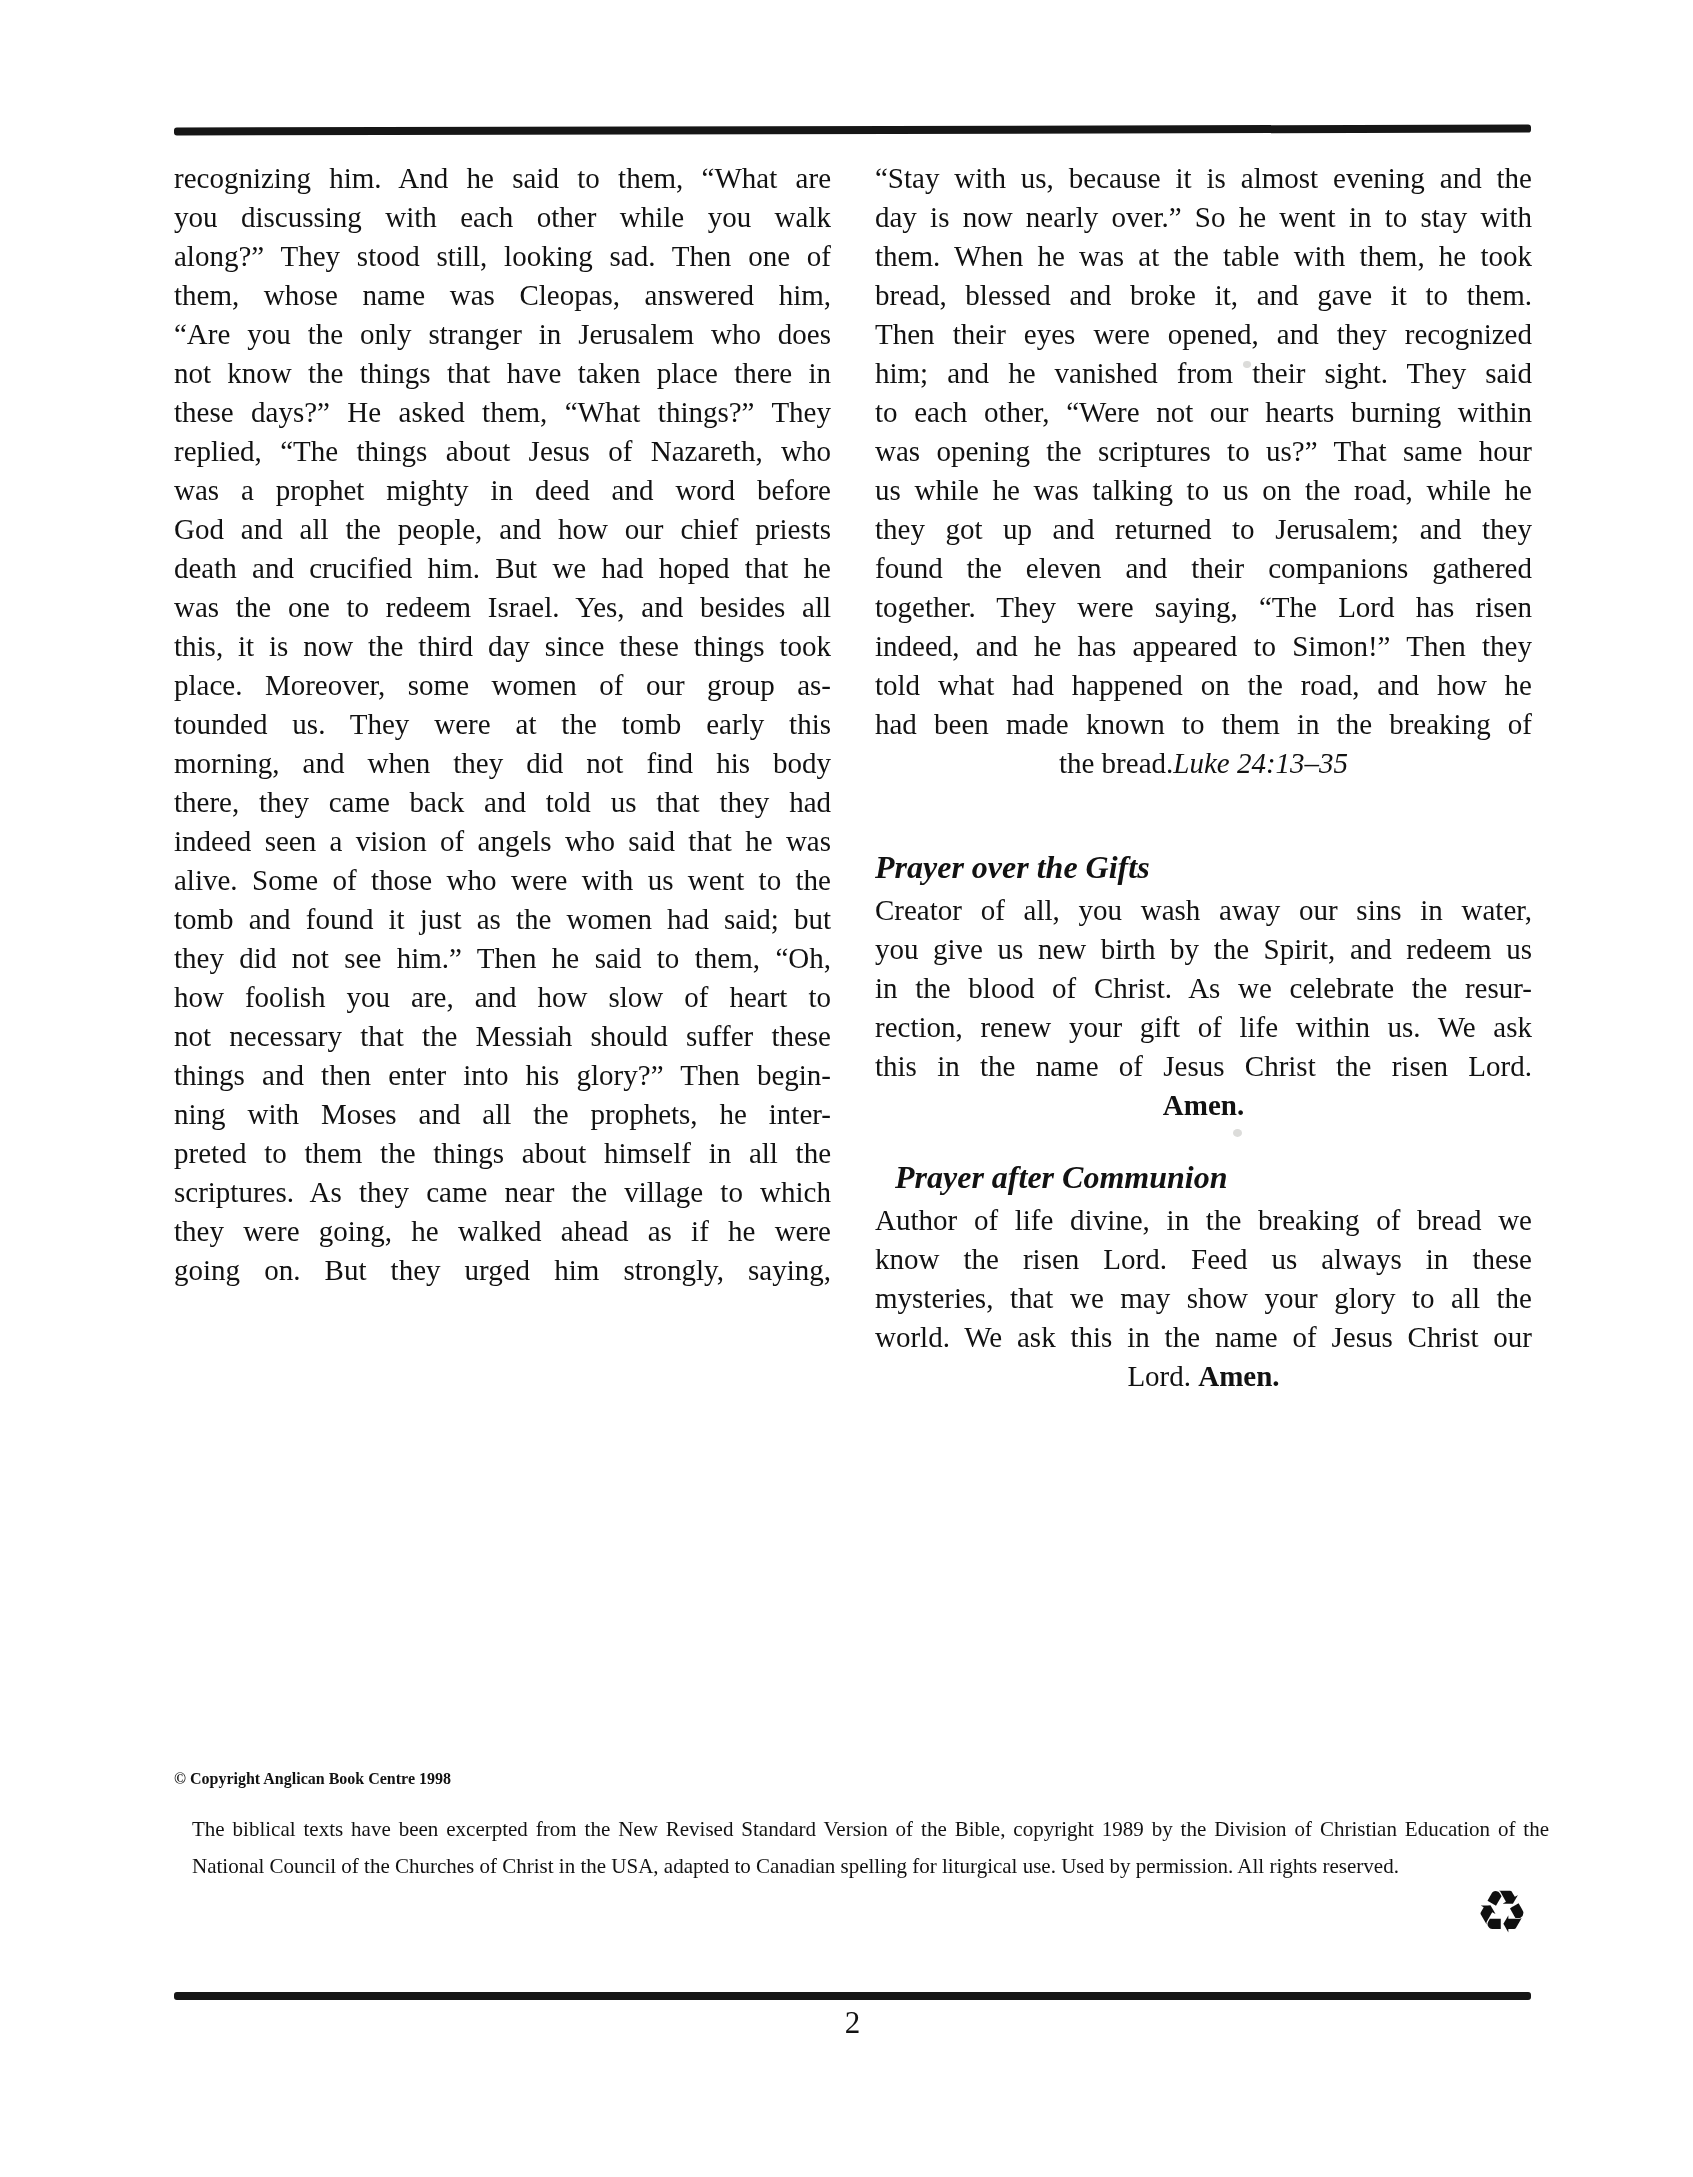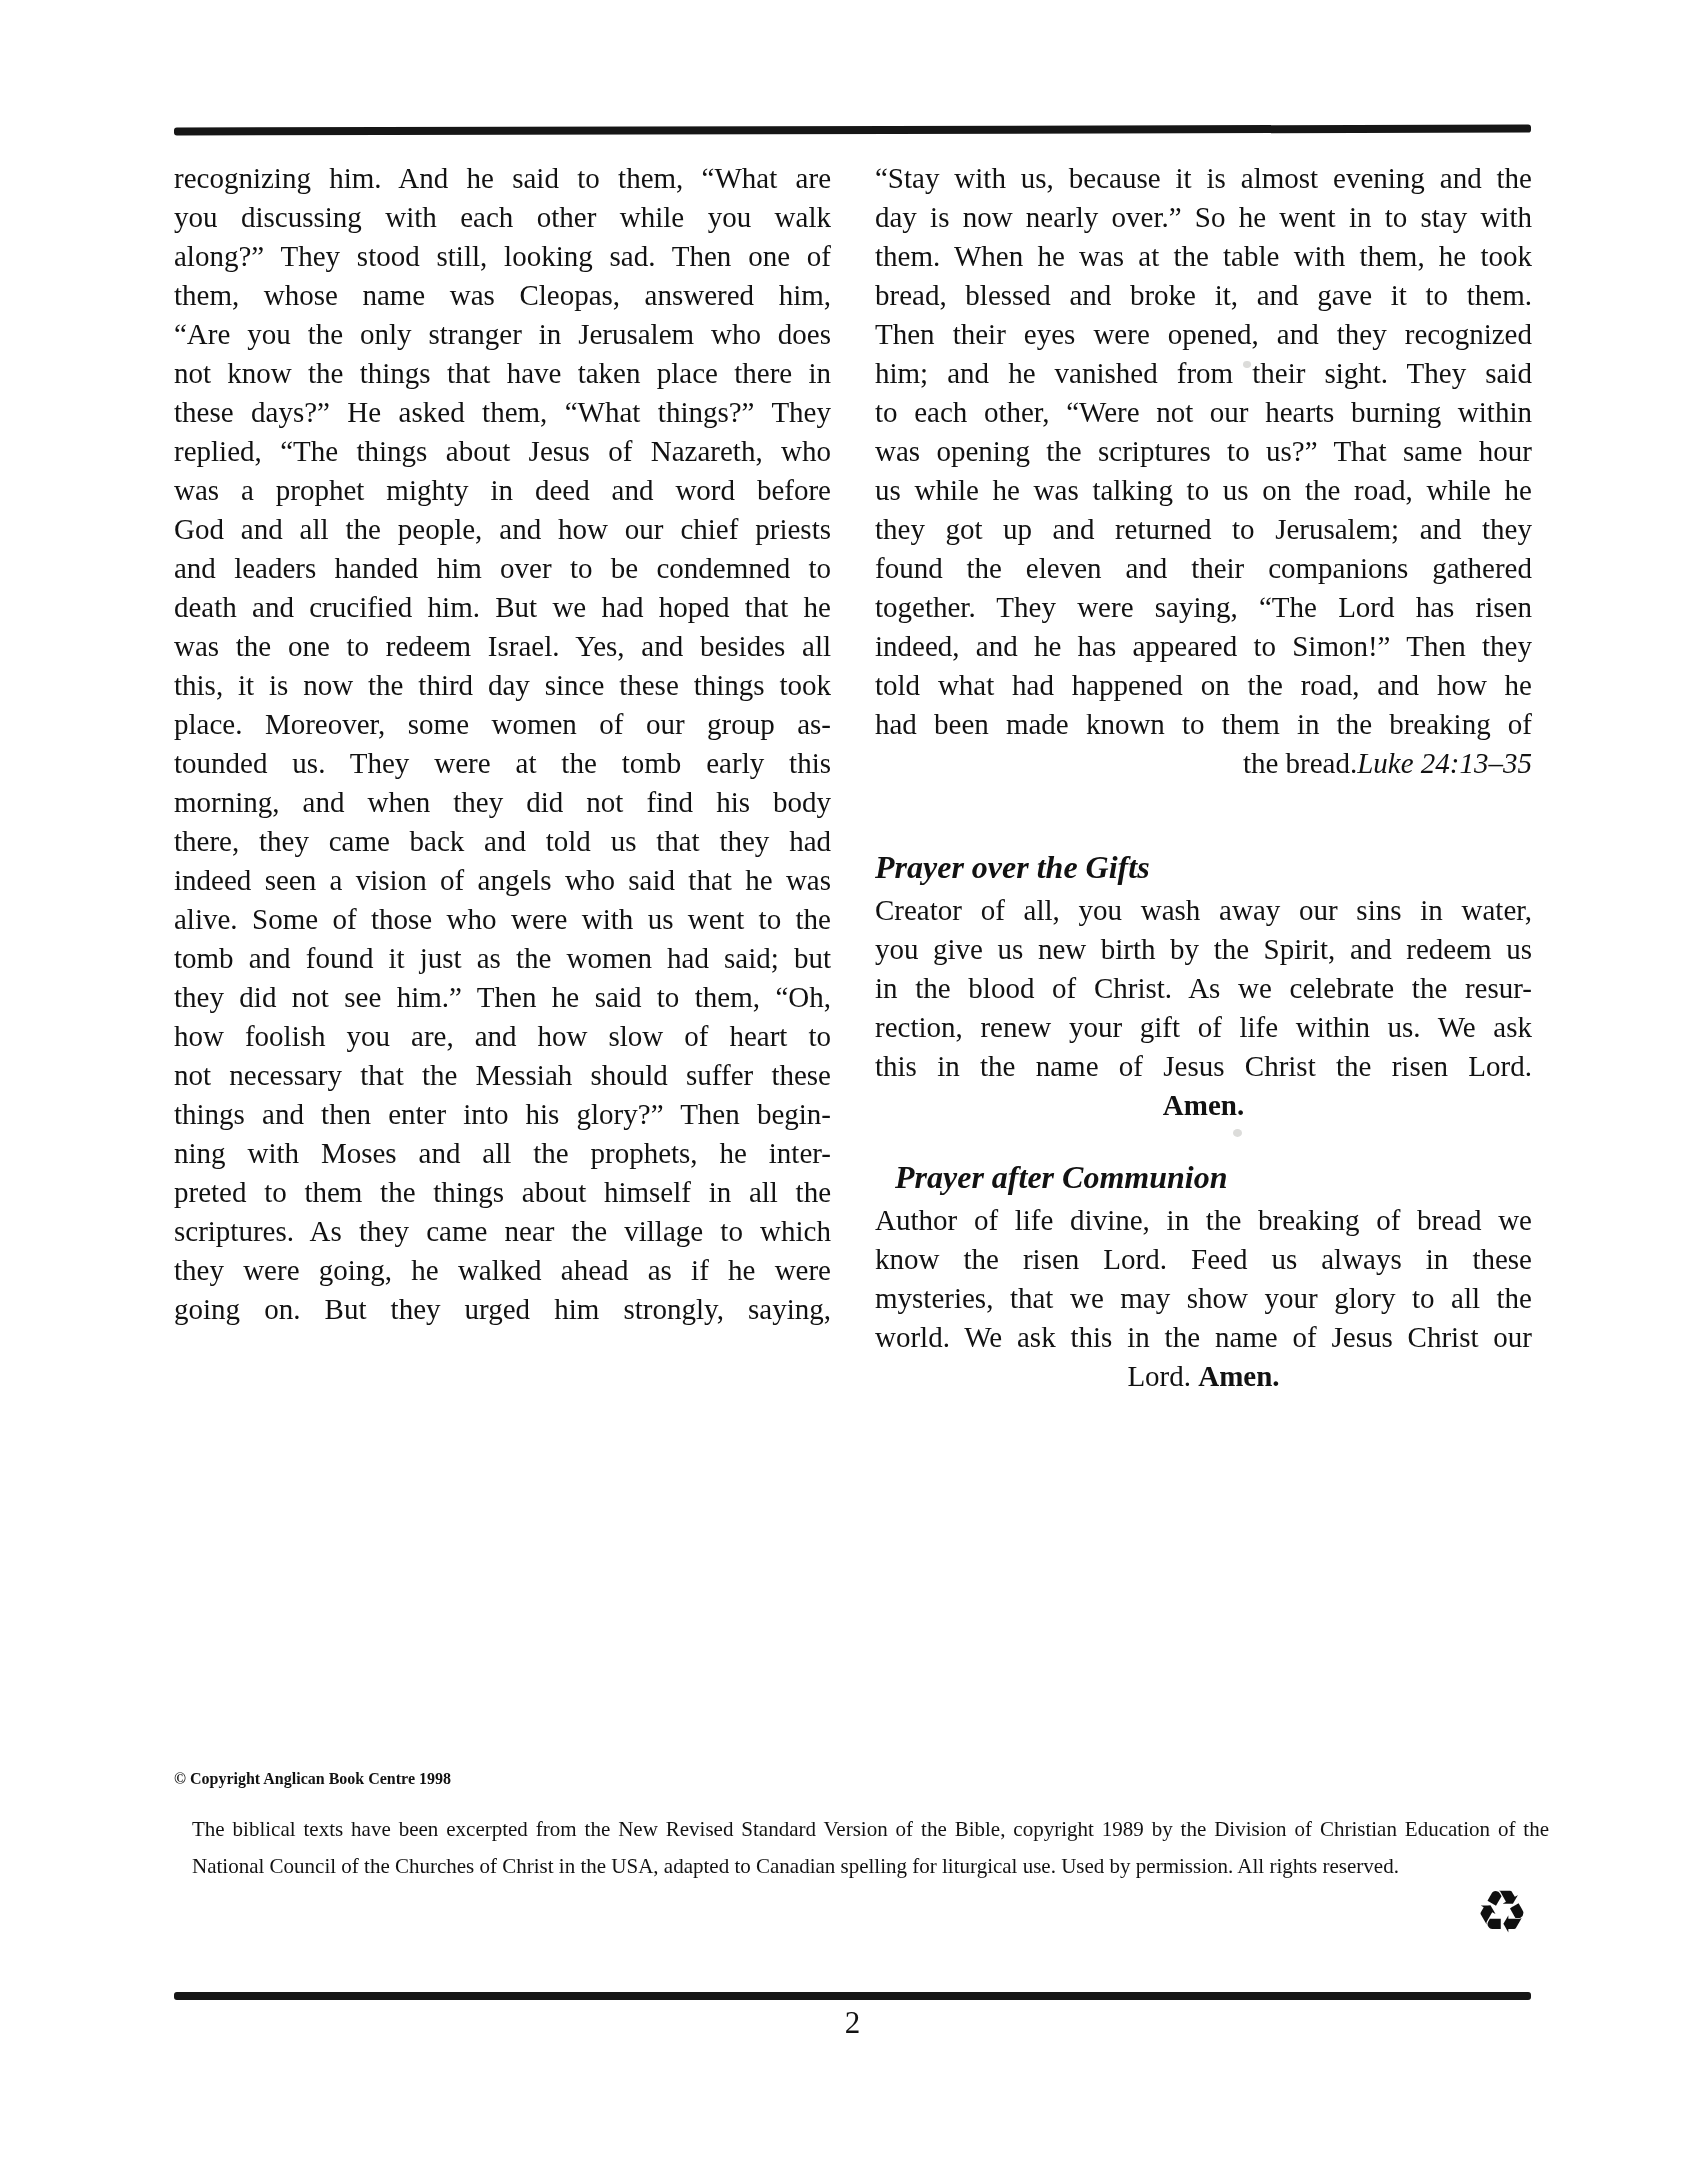--- a/index.html
+++ b/index.html
@@ -36,21 +36,21 @@
     text-align: justify;
     text-align-last: justify;
   }
   .line-plain {
     height: 39px;
     line-height: 39px;
     text-align: center;
   }
   .verse-last {
     display: flex;
-    justify-content: flex-end;
+    justify-content: center;
     align-items: baseline;
     height: 39px;
     line-height: 39px;
   }
   .attribution { font-style: italic; }
   .section-heading {
     height: 39px;
     line-height: 39px;
     font-size: 32px;
     font-weight: bold;
@@ -120,21 +120,20 @@
       <div class="line">recognizing him. And he said to them, “What are</div>
       <div class="line">you discussing with each other while you walk</div>
       <div class="line">along?” They stood still, looking sad. Then one of</div>
       <div class="line">them, whose name was Cleopas, answered him,</div>
       <div class="line">“Are you the only stranger in Jerusalem who does</div>
       <div class="line">not know the things that have taken place there in</div>
       <div class="line">these days?” He asked them, “What things?” They</div>
       <div class="line">replied, “The things about Jesus of Nazareth, who</div>
       <div class="line">was a prophet mighty in deed and word before</div>
       <div class="line">God and all the people, and how our chief priests</div>
-      <div class="line">and leaders handed him over to be condemned to</div>
       <div class="line">death and crucified him. But we had hoped that he</div>
       <div class="line">was the one to redeem Israel. Yes, and besides all</div>
       <div class="line">this, it is now the third day since these things took</div>
       <div class="line">place. Moreover, some women of our group as-</div>
       <div class="line">tounded us. They were at the tomb early this</div>
       <div class="line">morning, and when they did not find his body</div>
       <div class="line">there, they came back and told us that they had</div>
       <div class="line">indeed seen a vision of angels who said that he was</div>
       <div class="line">alive. Some of those who were with us went to the</div>
       <div class="line">tomb and found it just as the women had said; but</div>

